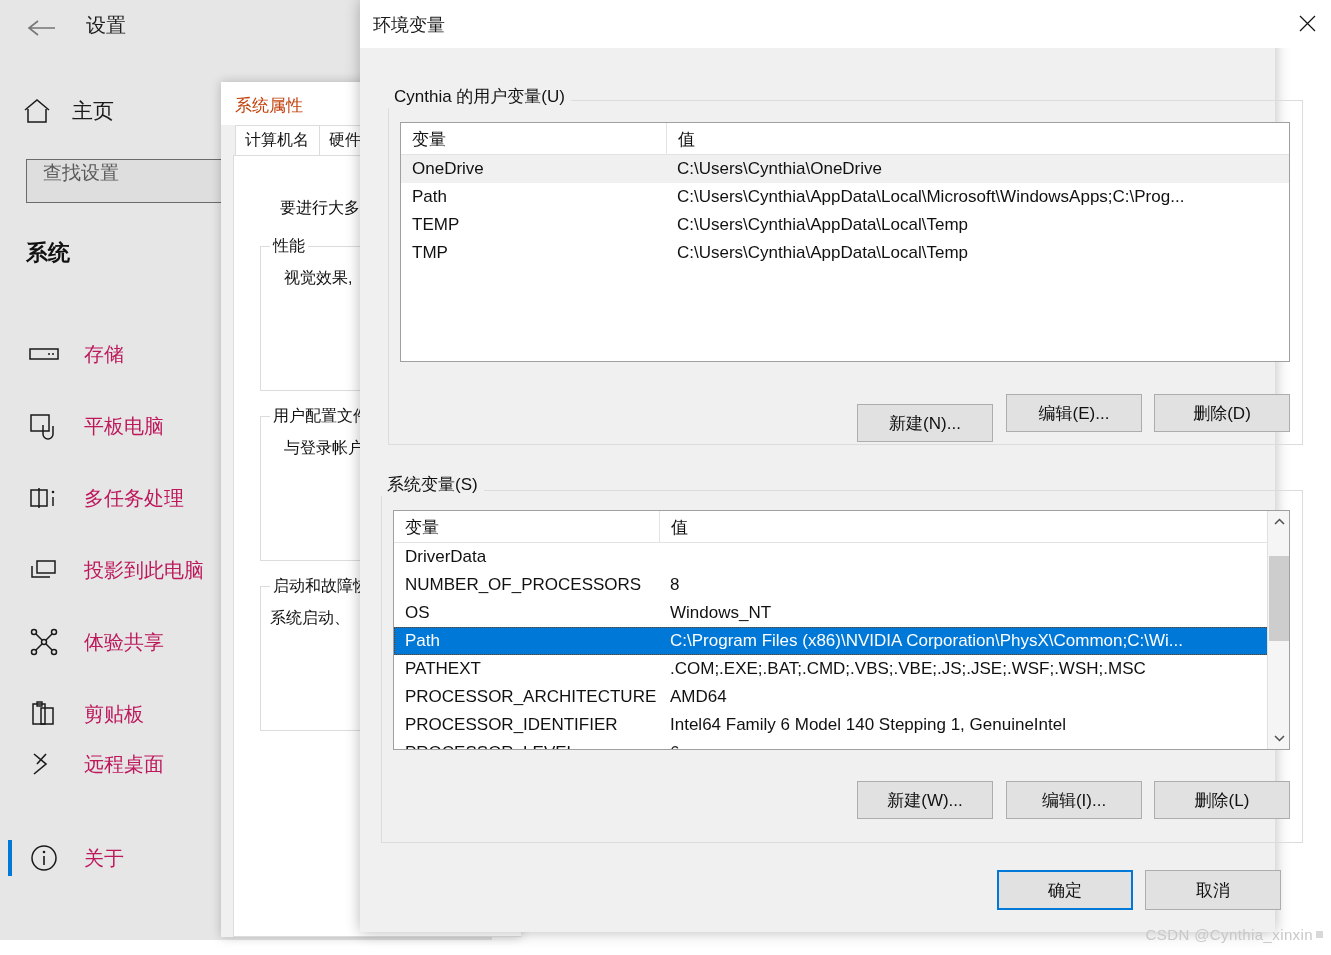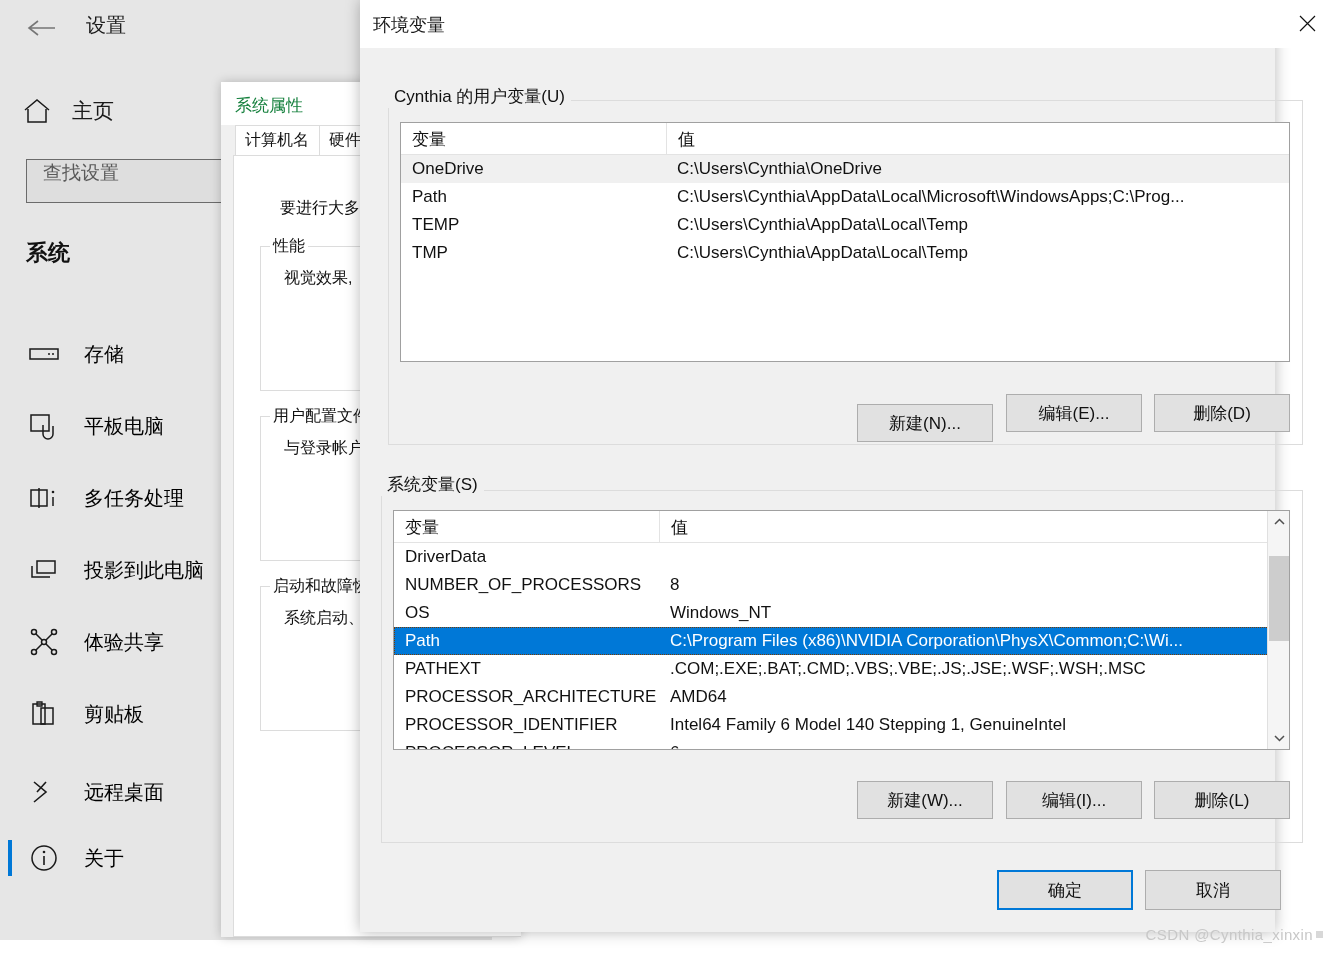--- a/index.html
+++ b/index.html
@@ -47,39 +47,39 @@
     font-size: 22px; font-weight: bold; color: #111;
   }
   .nav-item {
     position: absolute; left: 8px; width: 300px; height: 56px;
     display: flex; align-items: center;
   }
   .nav-icon {
     width: 44px; height: 34px; margin-left: 14px; margin-right: 18px;
     display: flex; align-items: center; justify-content: center; color: #1a1a1a;
   }
-  .nav-label { font-size: 20px; color: #000000; }
+  .nav-label { font-size: 20px; color: #be185d; }
   .nav-item.selected::before {
     content: ""; position: absolute; left: 0px; top: 10px;
     width: 4px; height: 36px; background: #0078d7;
   }
 
   
   .sysprop-win {
     position: absolute; left: 221px; top: 82px; width: 300px; height: 855px;
     background: #f0f0f0;
     box-shadow: 0 0 10px rgba(0,0,0,0.22);
   }
   .sysprop-titlebar {
     position: absolute; left:0; top:0; width: 300px; height: 43px;
     background: #ffffff;
   }
   .sysprop-title {
     position: absolute; left: 14px; top: 12px;
-    font-size: 17px; color: #15803d;
+    font-size: 17px; color: #c2410c;
   }
   .sysprop-tabstrip {
     position: absolute; left: 0; top: 43px; width: 300px; height: 30px;
     background: #f0f0f0;
   }
   .sysprop-tab {
     position: absolute; top: 0px; height: 30px; font-size: 16px; color: #111;
     padding: 4px 9px 0 9px; border: 1px solid #dcdcdc; border-bottom: none;
     background: #fff;
   }
@@ -263,21 +263,21 @@
       <span class="nav-icon">
         <svg width="26" height="28" viewBox="0 0 26 28">
             <rect x="2" y="4" width="12" height="20" stroke="#1a1a1a" stroke-width="1.5" fill="none"></rect>
             <rect x="10" y="8" width="12" height="16" stroke="#1a1a1a" stroke-width="1.5" fill="none"></rect>
             <path d="M6 2 L11 2 L11 6 L6 6 Z" stroke="#1a1a1a" stroke-width="1.3" fill="none"></path>
           </svg>
       </span>
       <span class="nav-label">剪贴板</span>
     </div>
 
-    <div class="nav-item" style="top:764px">
+    <div class="nav-item" style="top:736px">
       <span class="nav-icon">
         <svg width="28" height="26" viewBox="0 0 28 26">
             <path d="M4 3 L16 13 L4 23" stroke="#1a1a1a" stroke-width="1.6" fill="none"></path>
             <path d="M16 3 L7 13" stroke="#1a1a1a" stroke-width="1.6" fill="none"></path>
           </svg>
       </span>
       <span class="nav-label">远程桌面</span>
     </div>
 
     <div class="nav-item selected" style="top:830px">
@@ -306,21 +306,21 @@
       <div class="sp-group" style="left:26px;top:90px;width:270px;height:145px"></div>
       <div class="sp-legend" style="left:36px;top:80px">性能</div>
       <div class="sp-text" style="left:50px;top:112px">视觉效果,</div>
 
       <div class="sp-group" style="left:26px;top:260px;width:270px;height:145px"></div>
       <div class="sp-legend" style="left:36px;top:250px">用户配置文件</div>
       <div class="sp-text" style="left:50px;top:282px">与登录帐户</div>
 
       <div class="sp-group" style="left:26px;top:430px;width:270px;height:145px"></div>
       <div class="sp-legend" style="left:36px;top:420px">启动和故障恢</div>
-      <div class="sp-text" style="left:50px;top:452px">系统启动、</div>
+      <div class="sp-text" style="left:36px;top:452px">系统启动、</div>
     </div>
   </div>
 
   <div class="env-win">
 
     <div class="env-titlebar">
       <div class="env-title">环境变量</div>
       <div class="env-close">
         <svg width="17" height="17" viewBox="0 0 17 17">
             <path d="M1 1 L16 16 M16 1 L1 16" stroke="#111" stroke-width="1.2"></path>

